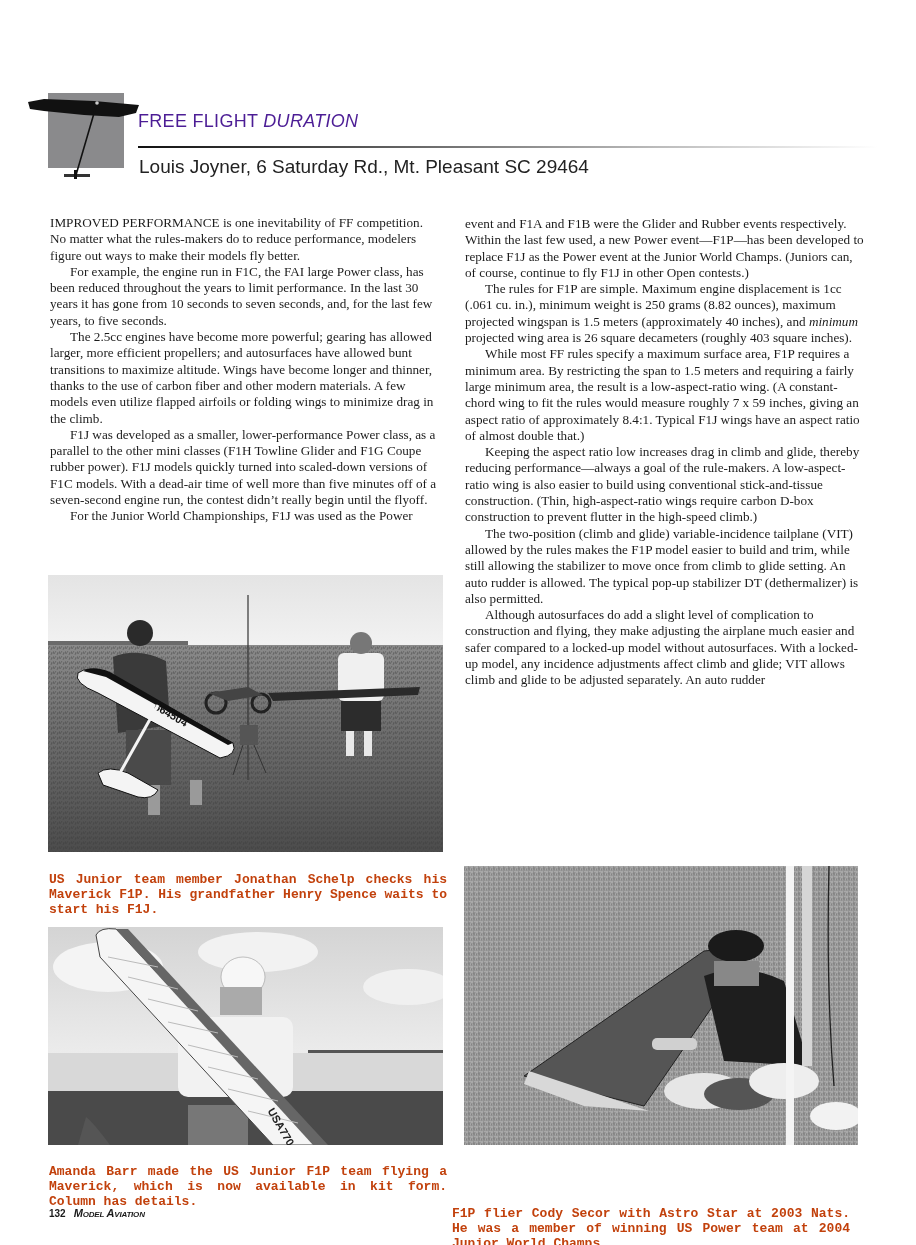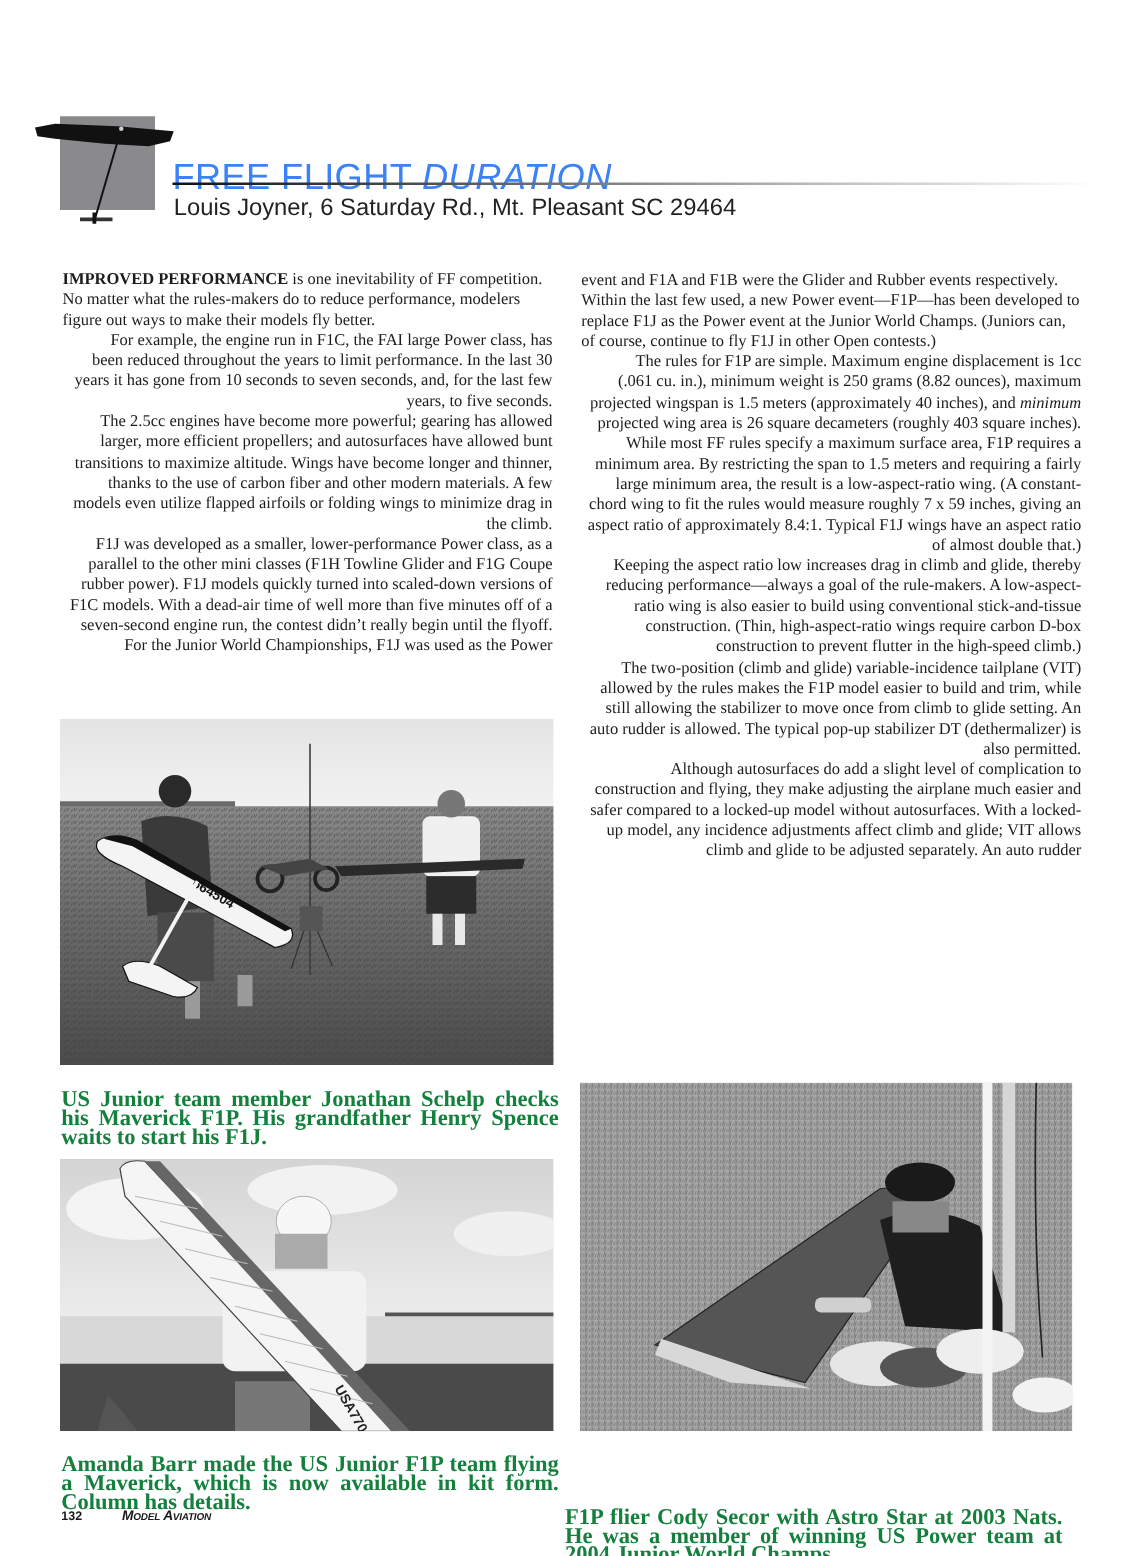--- a/index.html
+++ b/index.html
@@ -2,51 +2,51 @@
 <html><head>
 <meta charset="utf-8">
 <style>
   * { box-sizing: border-box; margin: 0; padding: 0; }
   html, body { width: 916px; height: 1245px; background: #ffffff; overflow: hidden; }
   body { position: relative; font-family: "Liberation Serif", serif; color: #1a1a1a; }
 
   
   .logo-box { position: absolute; left: 48px; top: 93px; width: 76px; height: 75px; background: #8a8a8c; }
   .logo-plane { position: absolute; left: 24px; top: 95px; width: 120px; height: 90px; }
-  .title { position: absolute; left: 138px; top: 126px; font-family: "Liberation Sans", sans-serif; font-size: 29px; letter-spacing: 0.3px; color: #3b82f6; }
+  .title { position: absolute; left: 138px; top: 111px; font-family: "Liberation Sans", sans-serif; font-size: 18px; letter-spacing: 0.3px; color: #4c1d95; }
   .title em { font-style: italic; }
   .title-rule { position: absolute; left: 138px; top: 146px; width: 740px; height: 2px;
     background: linear-gradient(to right, #111 0%, #555 30%, #bbb 70%, #fff 100%); }
   .byline { position: absolute; left: 139px; top: 156px; font-family: "Liberation Sans", sans-serif; font-size: 19px; color: #222; }
 
   
   .col { position: absolute; font-size: 13.2px; line-height: 16.3px; text-align: left; color: #1c1c1c; }
   .col p { text-indent: 0; }
-  .col p.ind { text-indent: 20px; text-align: right; }
+  .col p.ind { text-indent: 20px; }
   .col-left { left: 50px; top: 215px; width: 392px; }
   .col-right { left: 465px; top: 216px; width: 400px; }
-  .lead { font-weight: bold; }
+  .lead { font-weight: normal; }
 
   
   .photo { position: absolute; overflow: hidden; }
   .photo svg { width: 100%; height: 100%; display: block; }
   .photo-1 { left: 48px; top: 575px; width: 395px; height: 277px; }
   .photo-2 { left: 48px; top: 927px; width: 395px; height: 218px; }
   .photo-3 { left: 464px; top: 866px; width: 394px; height: 279px; }
 
   
-  .caption { position: absolute; font-family: Liberation Serif, serif; font-weight: bold; font-size: 18px; line-height: 15px; color: #15803d; }
+  .caption { position: absolute; font-family: Liberation Mono, monospace; font-weight: bold; font-size: 13px; line-height: 15px; color: #c2410c; }
   .caption-1 { left: 49px; top: 872px; width: 398px; text-align: justify; }
   .caption-2 { left: 49px; top: 1164px; width: 398px; text-align: justify; }
   .caption-3 { left: 452px; top: 1164px; width: 398px; text-align: justify; margin-top: 42px; }
 
   
   .footer { position: absolute; left: 49px; top: 1207px; display: flex; align-items: baseline; gap: 8px; }
   .page-num { font-family: "Liberation Sans", sans-serif; font-weight: bold; font-size: 10px; color: #1a1a1a; }
-  .mag-name { font-family: "Liberation Sans", sans-serif; font-weight: bold; font-style: italic; font-size: 11px; font-variant: small-caps; letter-spacing: -0.2px; color: #1a1a1a; margin-left: 24px; }
+  .mag-name { font-family: "Liberation Sans", sans-serif; font-weight: bold; font-style: italic; font-size: 11px; font-variant: small-caps; letter-spacing: -0.2px; color: #1a1a1a; }
 </style>
 </head>
 <body>
 
 <div class="logo-box"></div>
 <svg class="logo-plane" viewBox="0 0 120 90">
   <path d="M4 7 L20 4 L70 6 L115 10 L112 18 L95 22 L60 20 L20 16 L6 14 Z" fill="#111"></path>
   <line x1="73" y1="8" x2="52" y2="80" stroke="#111" stroke-width="1.6"></line>
   <circle cx="73" cy="8" r="1.8" fill="#ccc"></circle>
   <rect x="40" y="79" width="26" height="3" fill="#333"></rect>

